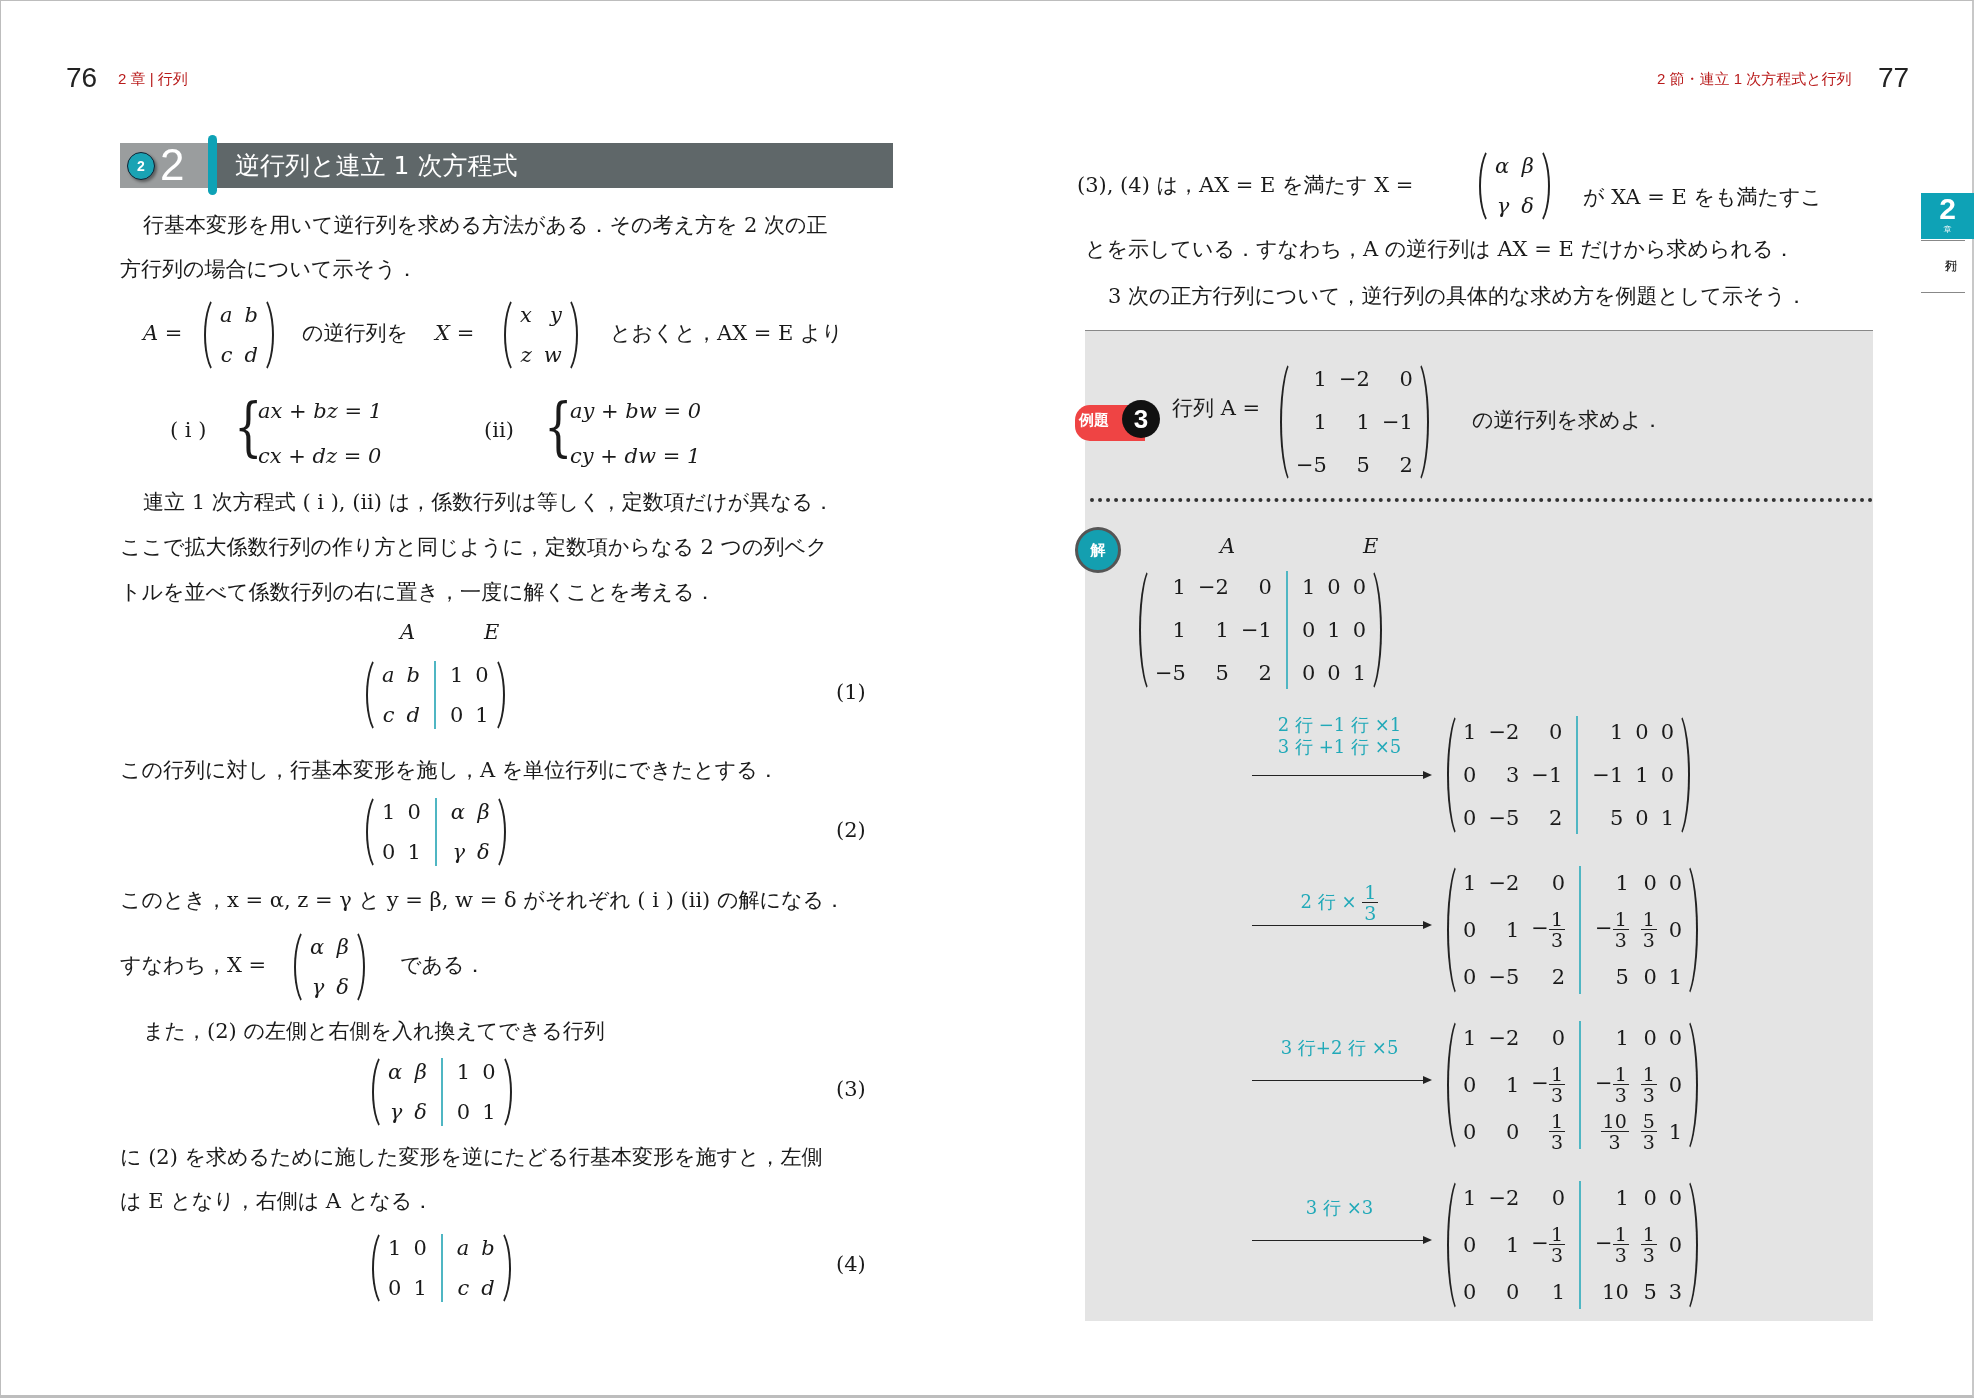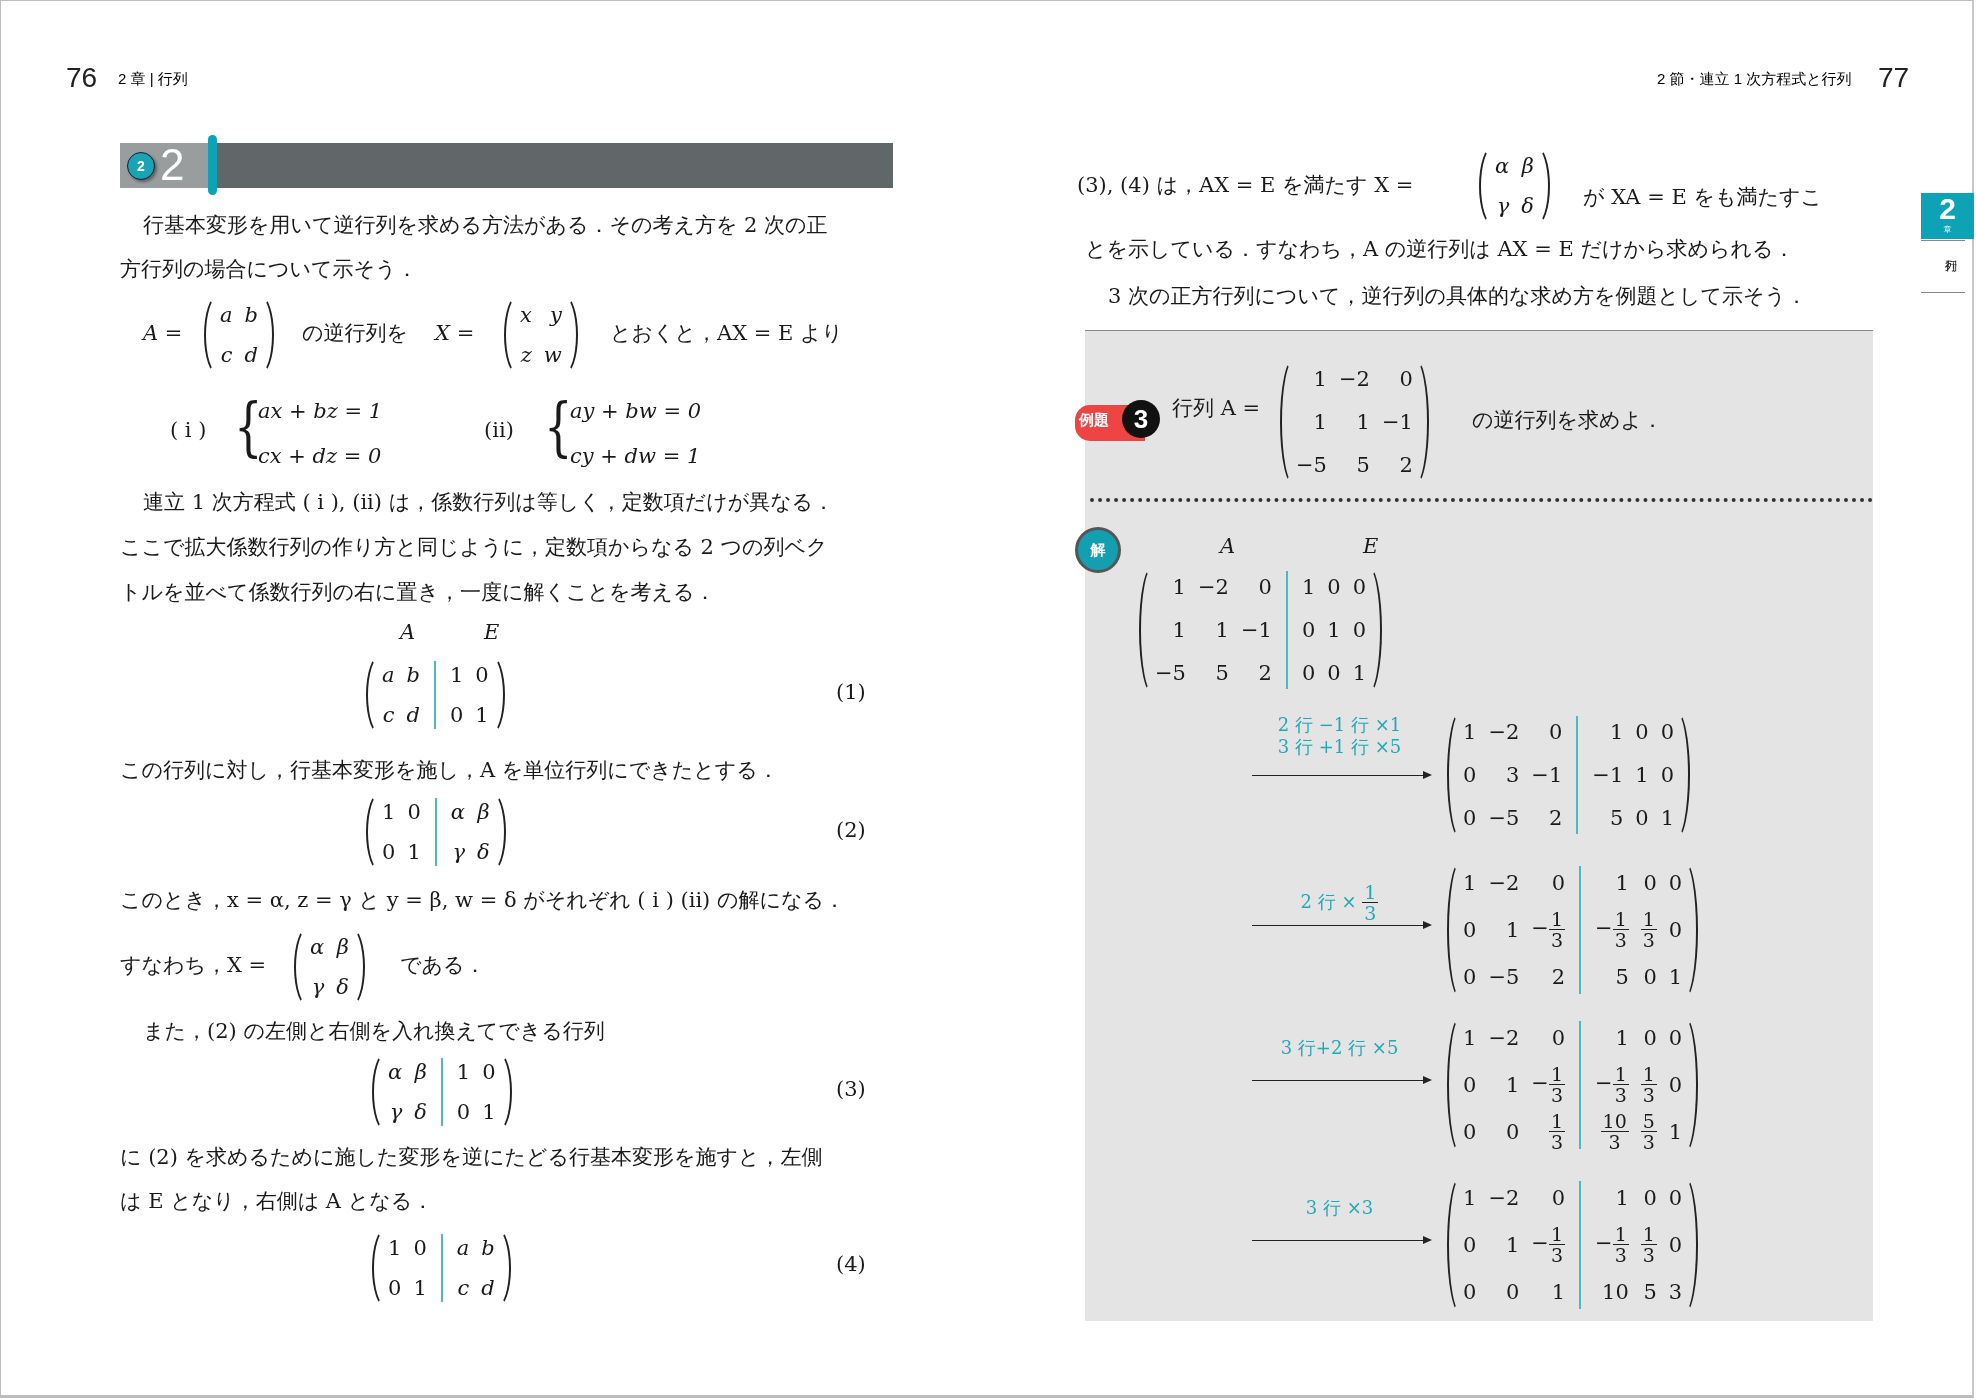--- a/index.html
+++ b/index.html
@@ -6,21 +6,21 @@
   body {
     width:1976px; height:1400px; position:relative; overflow:hidden;
     background:#ffffff; color:#1a1a1a;
     font-family:"DejaVu Serif", serif;
   }
   .frame { position:absolute; left:0; top:0; width:1974px; height:1398px; border:1px solid #bdbdbd; border-bottom:3px solid #bdbdbd; border-right:2px solid #c8c8c8; box-sizing:border-box; }
   .it { font-style:italic; font-family:"DejaVu Serif", serif; }
 
   
   .pnum { position:absolute; top:62px; font-family:"Liberation Sans", sans-serif; font-size:28px; color:#222; }
-  .runhead { position:absolute; top:70px; font-family:"Liberation Sans", sans-serif; font-size:15px; color:#000000; }
+  .runhead { position:absolute; top:70px; font-family:"Liberation Sans", sans-serif; font-size:15px; color:#b91c1c; }
 
   
   .banner { position:absolute; left:120px; top:143px; width:773px; height:45px; background:#5f6769; }
   .banner .numblk { position:absolute; left:0; top:0; width:88px; height:45px; background:#9a9d9e; }
   .banner .circ { position:absolute; left:7px; top:9px; width:26px; height:26px; border-radius:50%; background:#1aa3b4; border:1.5px solid #123; box-shadow:2px 2px 3px rgba(0,0,0,.4); color:#fff; font-family:"Liberation Sans",sans-serif; font-size:14px; font-weight:bold; text-align:center; line-height:26px; }
   .banner .bignum { position:absolute; left:40px; top:-3px; color:#fff; font-family:"Liberation Sans",sans-serif; font-size:44px; line-height:50px; }
   .banner .bar { position:absolute; left:88px; top:-8px; width:9px; height:60px; border-radius:5px; background:#0ea2b6; }
   .banner .title { position:absolute; left:115px; top:0; color:#fff; font-family:"DejaVu Sans", sans-serif; font-size:25px; line-height:45px; }
 
   .txt { position:absolute; font-size:21px; line-height:30px; white-space:nowrap; }
@@ -62,20 +62,21 @@
 <div class="frame"></div>
 
 <div class="pnum" style="left:66px;">76</div>
 <div class="runhead" style="left:118px;">2 章 | 行列</div>
 
 <div class="banner">
   <div class="numblk"></div>
   <div class="circ">2</div>
   <div class="bignum">2</div>
   <div class="bar"></div>
+  <div class="title">逆行列と連立 1 次方程式</div>
 </div>
 
 <div class="txt" style="left:143px;top:210px;">行基本変形を用いて逆行列を求める方法がある．その考え方を 2 次の正</div>
 <div class="txt" style="left:120px;top:254px;">方行列の場合について示そう．</div>
 
 <div class="txt it" style="left:143px;top:318px;">A =</div>
 <div class="mat" style="left:200px;top:295px;height:80px;">
     <div class="paren l"></div>
     <div class="mgrid" style="grid-template-columns: repeat(2, auto); grid-template-rows: repeat(2, 1fr);">
       <div class="cell" style="grid-area: 1 / 1;"><i>a</i></div>

